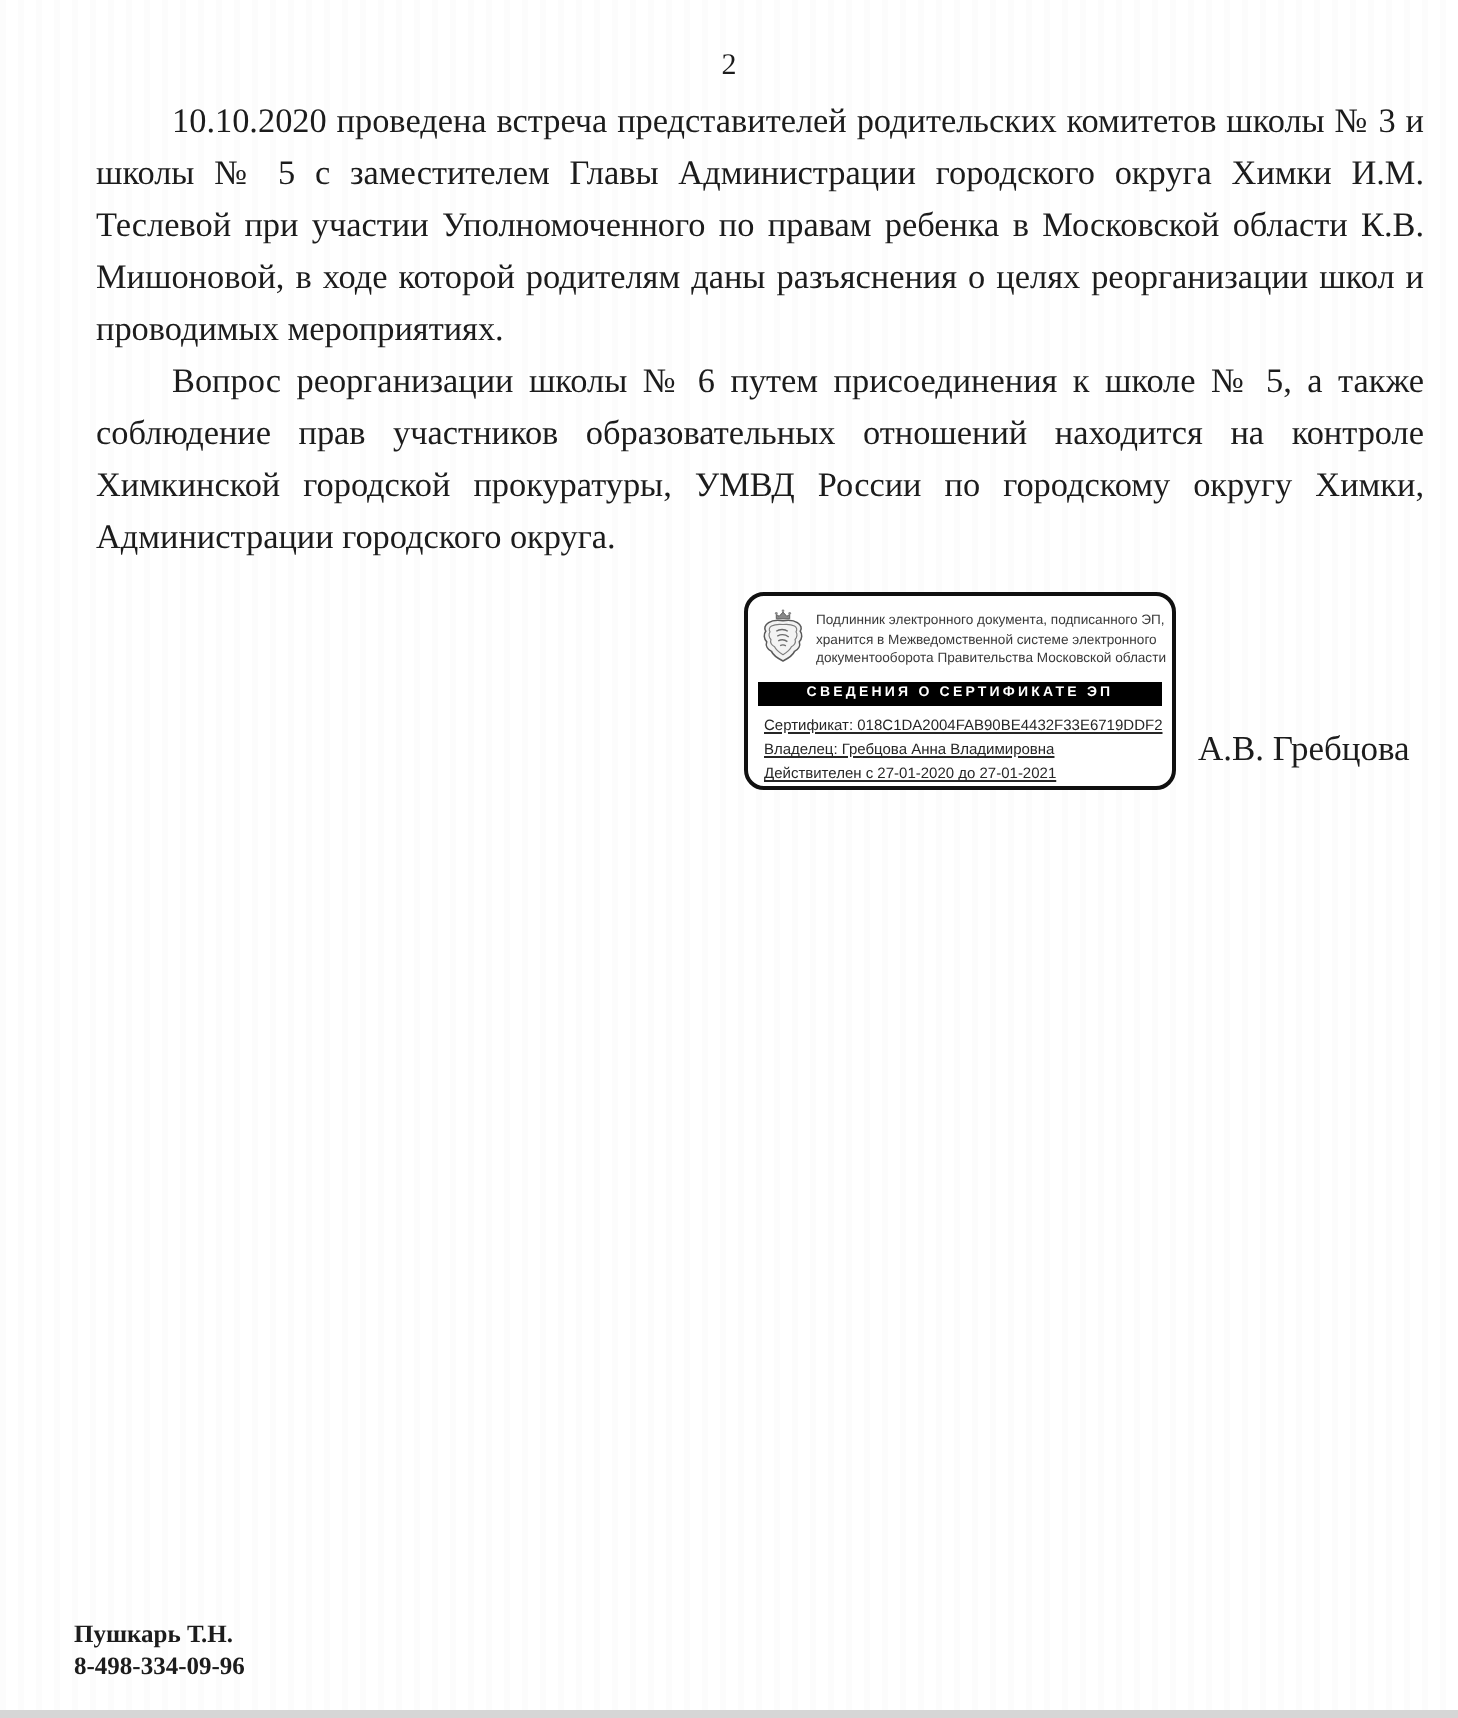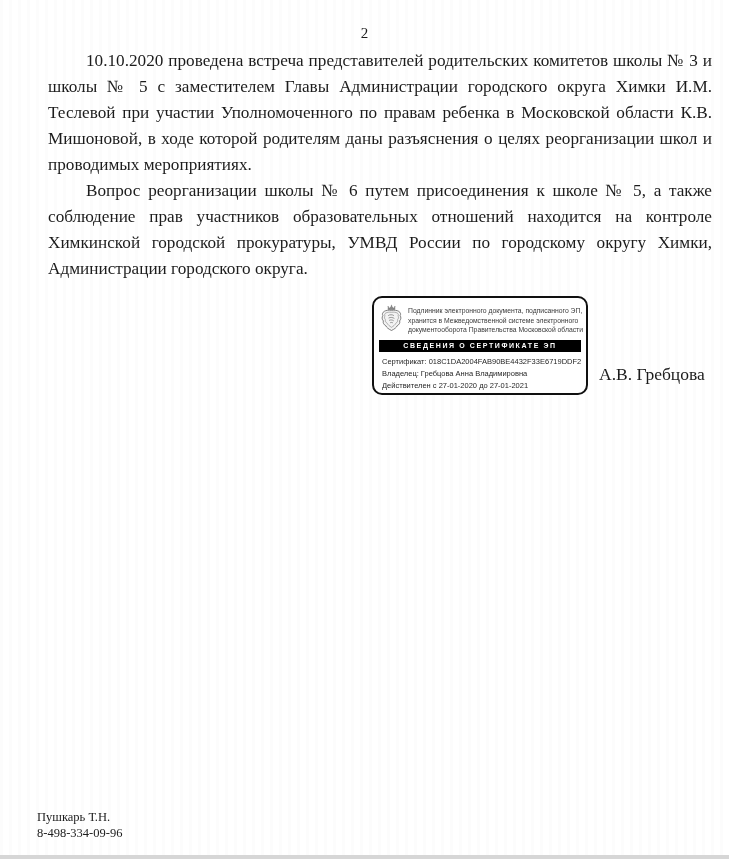--- a/index.html
+++ b/index.html
@@ -88,28 +88,30 @@
     letter-spacing: 1.6px;
     text-align: center;
     padding: 2px 0 3px 0;
     white-space: nowrap;
   }
   .stamp-certs {
     padding: 4px 12px 0 8px;
     font-size: 7.5px;
     line-height: 12px;
     color: #262626;
+    text-decoration: underline;
   }
   .stamp-certs div { white-space: nowrap; }
 
   .executor {
     position: absolute;
     left: 37px; top: 810px;
     font-size: 12.5px;
     line-height: 15.5px;
+    font-weight: bold;
   }
   .bottom-edge {
     position: absolute;
     left: 0; bottom: 0;
     width: 100%; height: 4px;
     background: #d6d6d6;
   }
 </style>
 </head>
 <body>

